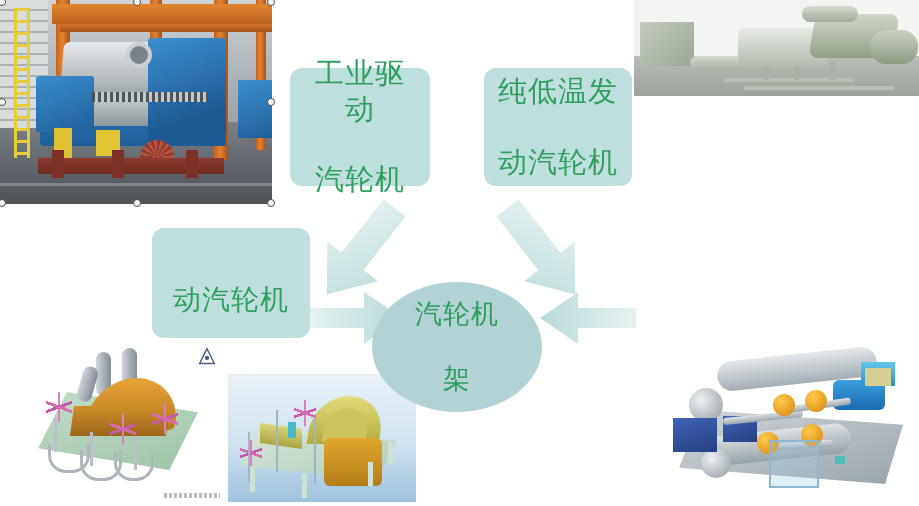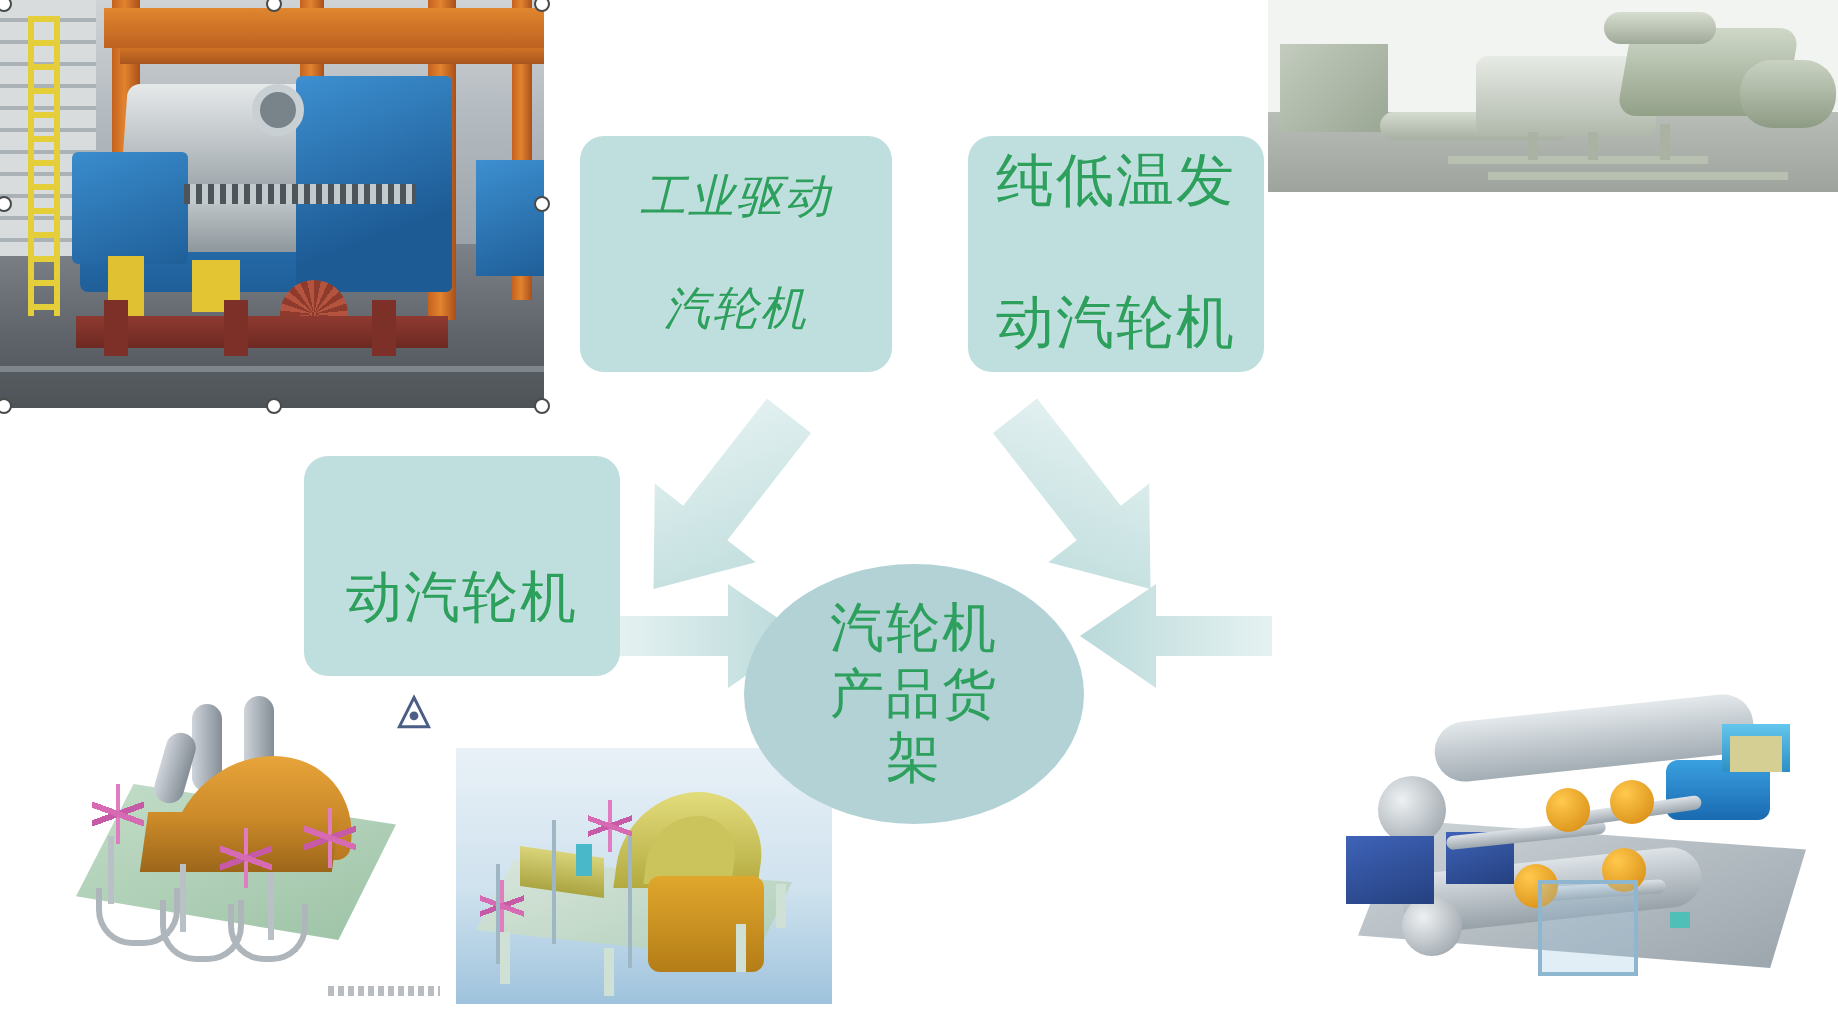--- a/index.html
+++ b/index.html
@@ -339,24 +339,24 @@
     <defs>
       <linearGradient id="gD" x1="1" y1="0" x2="0" y2="0">
         <stop offset="0%" stop-color="#e6f2f2"></stop>
         <stop offset="100%" stop-color="#b9d9d9"></stop>
       </linearGradient>
     </defs>
     <polygon points="100,20 42,20 42,4 4,30 42,56 42,40 100,40" fill="url(#gD)"></polygon>
   </svg>
 
   <div class="hub" id="hub" style="left:372px;top:282px;width:170px;height:130px;font-size:27px;">
-    <span><span>汽轮机</span><br><span>产品货</span><br><span>架</span></span>
-  </div>
-
-  <div class="box" style="left:290px;top:68px;width:156px;height:118px;font-size:23px;font-style:italic;">
+    <span><span>汽轮机</span><br><br><span>架</span></span>
+  </div>
+
+  <div class="box" style="left:290px;top:68px;width:140px;height:118px;font-size:29px;">
     <span><span>工业驱动</span><br><span>汽轮机</span></span>
   </div>
 
   <div class="box" style="left:484px;top:68px;width:148px;height:118px;font-size:29px;">
     <span><span>纯低温发</span><br><span>动汽轮机</span></span>
   </div>
 
   <div class="box" style="left:152px;top:228px;width:158px;height:110px;font-size:28px;">
     <span><br><span>动汽轮机</span></span>
   </div>

